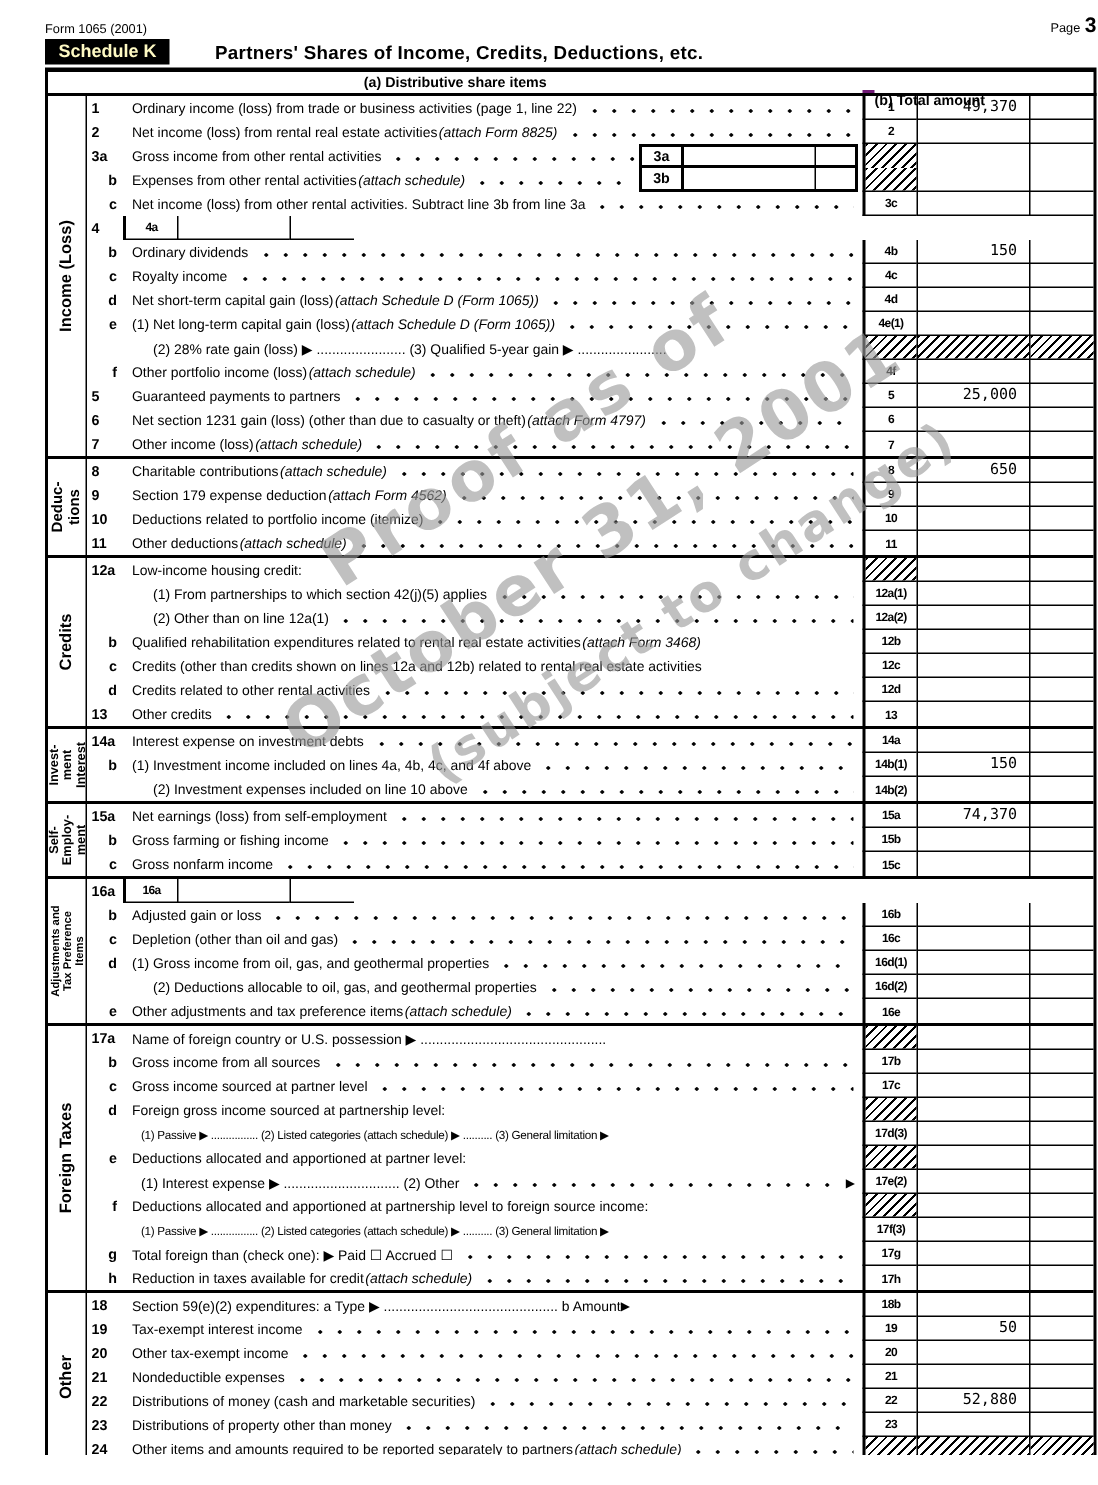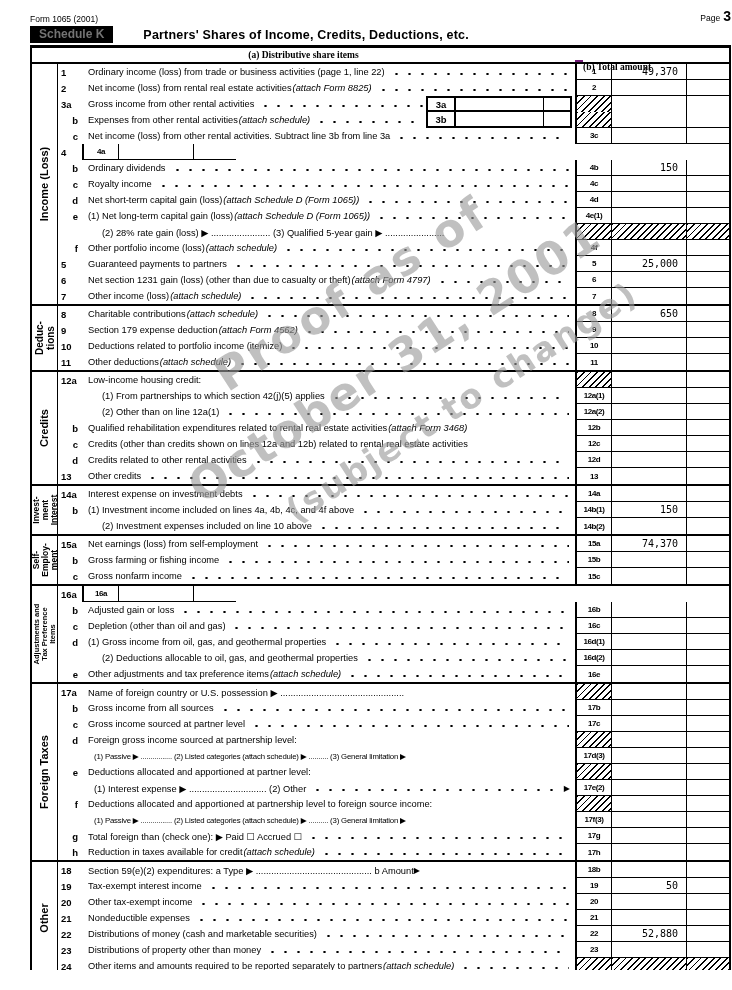--- a/index.html
+++ b/index.html
@@ -9,25 +9,25 @@
     font-family: "Liberation Sans", sans-serif; color:#000; overflow: hidden;
   }
   
   .tophead { display:flex; justify-content:space-between; align-items:flex-end;
              margin: 8px 1px 2px 30px; }
   .formno { font-size: 8.5px; }
   .pageno { font-size: 8.5px; }
   .pageno b { font-size: 14px; font-weight: bold; margin-left:3px; }
   .badge-row { display:flex; align-items:center; margin: 2px 1px 0 30px;
                border-bottom: 3px solid #000; padding-bottom: 2px; }
-  .badge { background:#000; color:#737373; font-weight:bold; font-size:12px;
+  .badge { background:#000; color:#fef9c3; font-weight:bold; font-size:12px;
            padding: 1px 9px 2px 9px; }
   .sched-title { font-weight:bold; font-size:12.5px; margin-left: 30px; letter-spacing:.2px; }
   .colhead { display:flex; margin: 0 1px 0 30px; border-left:2px solid #000;
-             border-right:2px solid #000; border-bottom:2px solid #000; height: 16px; font-family: Liberation Serif, serif; }
+             border-right:2px solid #000; border-bottom:2px solid #000; height: 16px; }
   .colhead .ca { flex:1; text-align:center; font-weight:bold; font-size:9.5px; line-height:15px; }
   .colhead .cb { width:154px; border-left:8px solid #701a75; text-align:left;
                  font-weight:bold; font-size:9.5px; line-height:15px;margin-top:12px; }
   
   .form-table { margin: 0 1px 0 30px; border-left:2px solid #000;
                 border-right:2px solid #000; border-bottom:2px solid #000; }
   .sec { display:flex; border-top:2px solid #000; }
   .sec:first-child { border-top:none; }
   .sec-label { width:26px; border-right:1px solid #000; position:relative; }
   .sec-label-inner { position:absolute; top:50%; left:50%;

